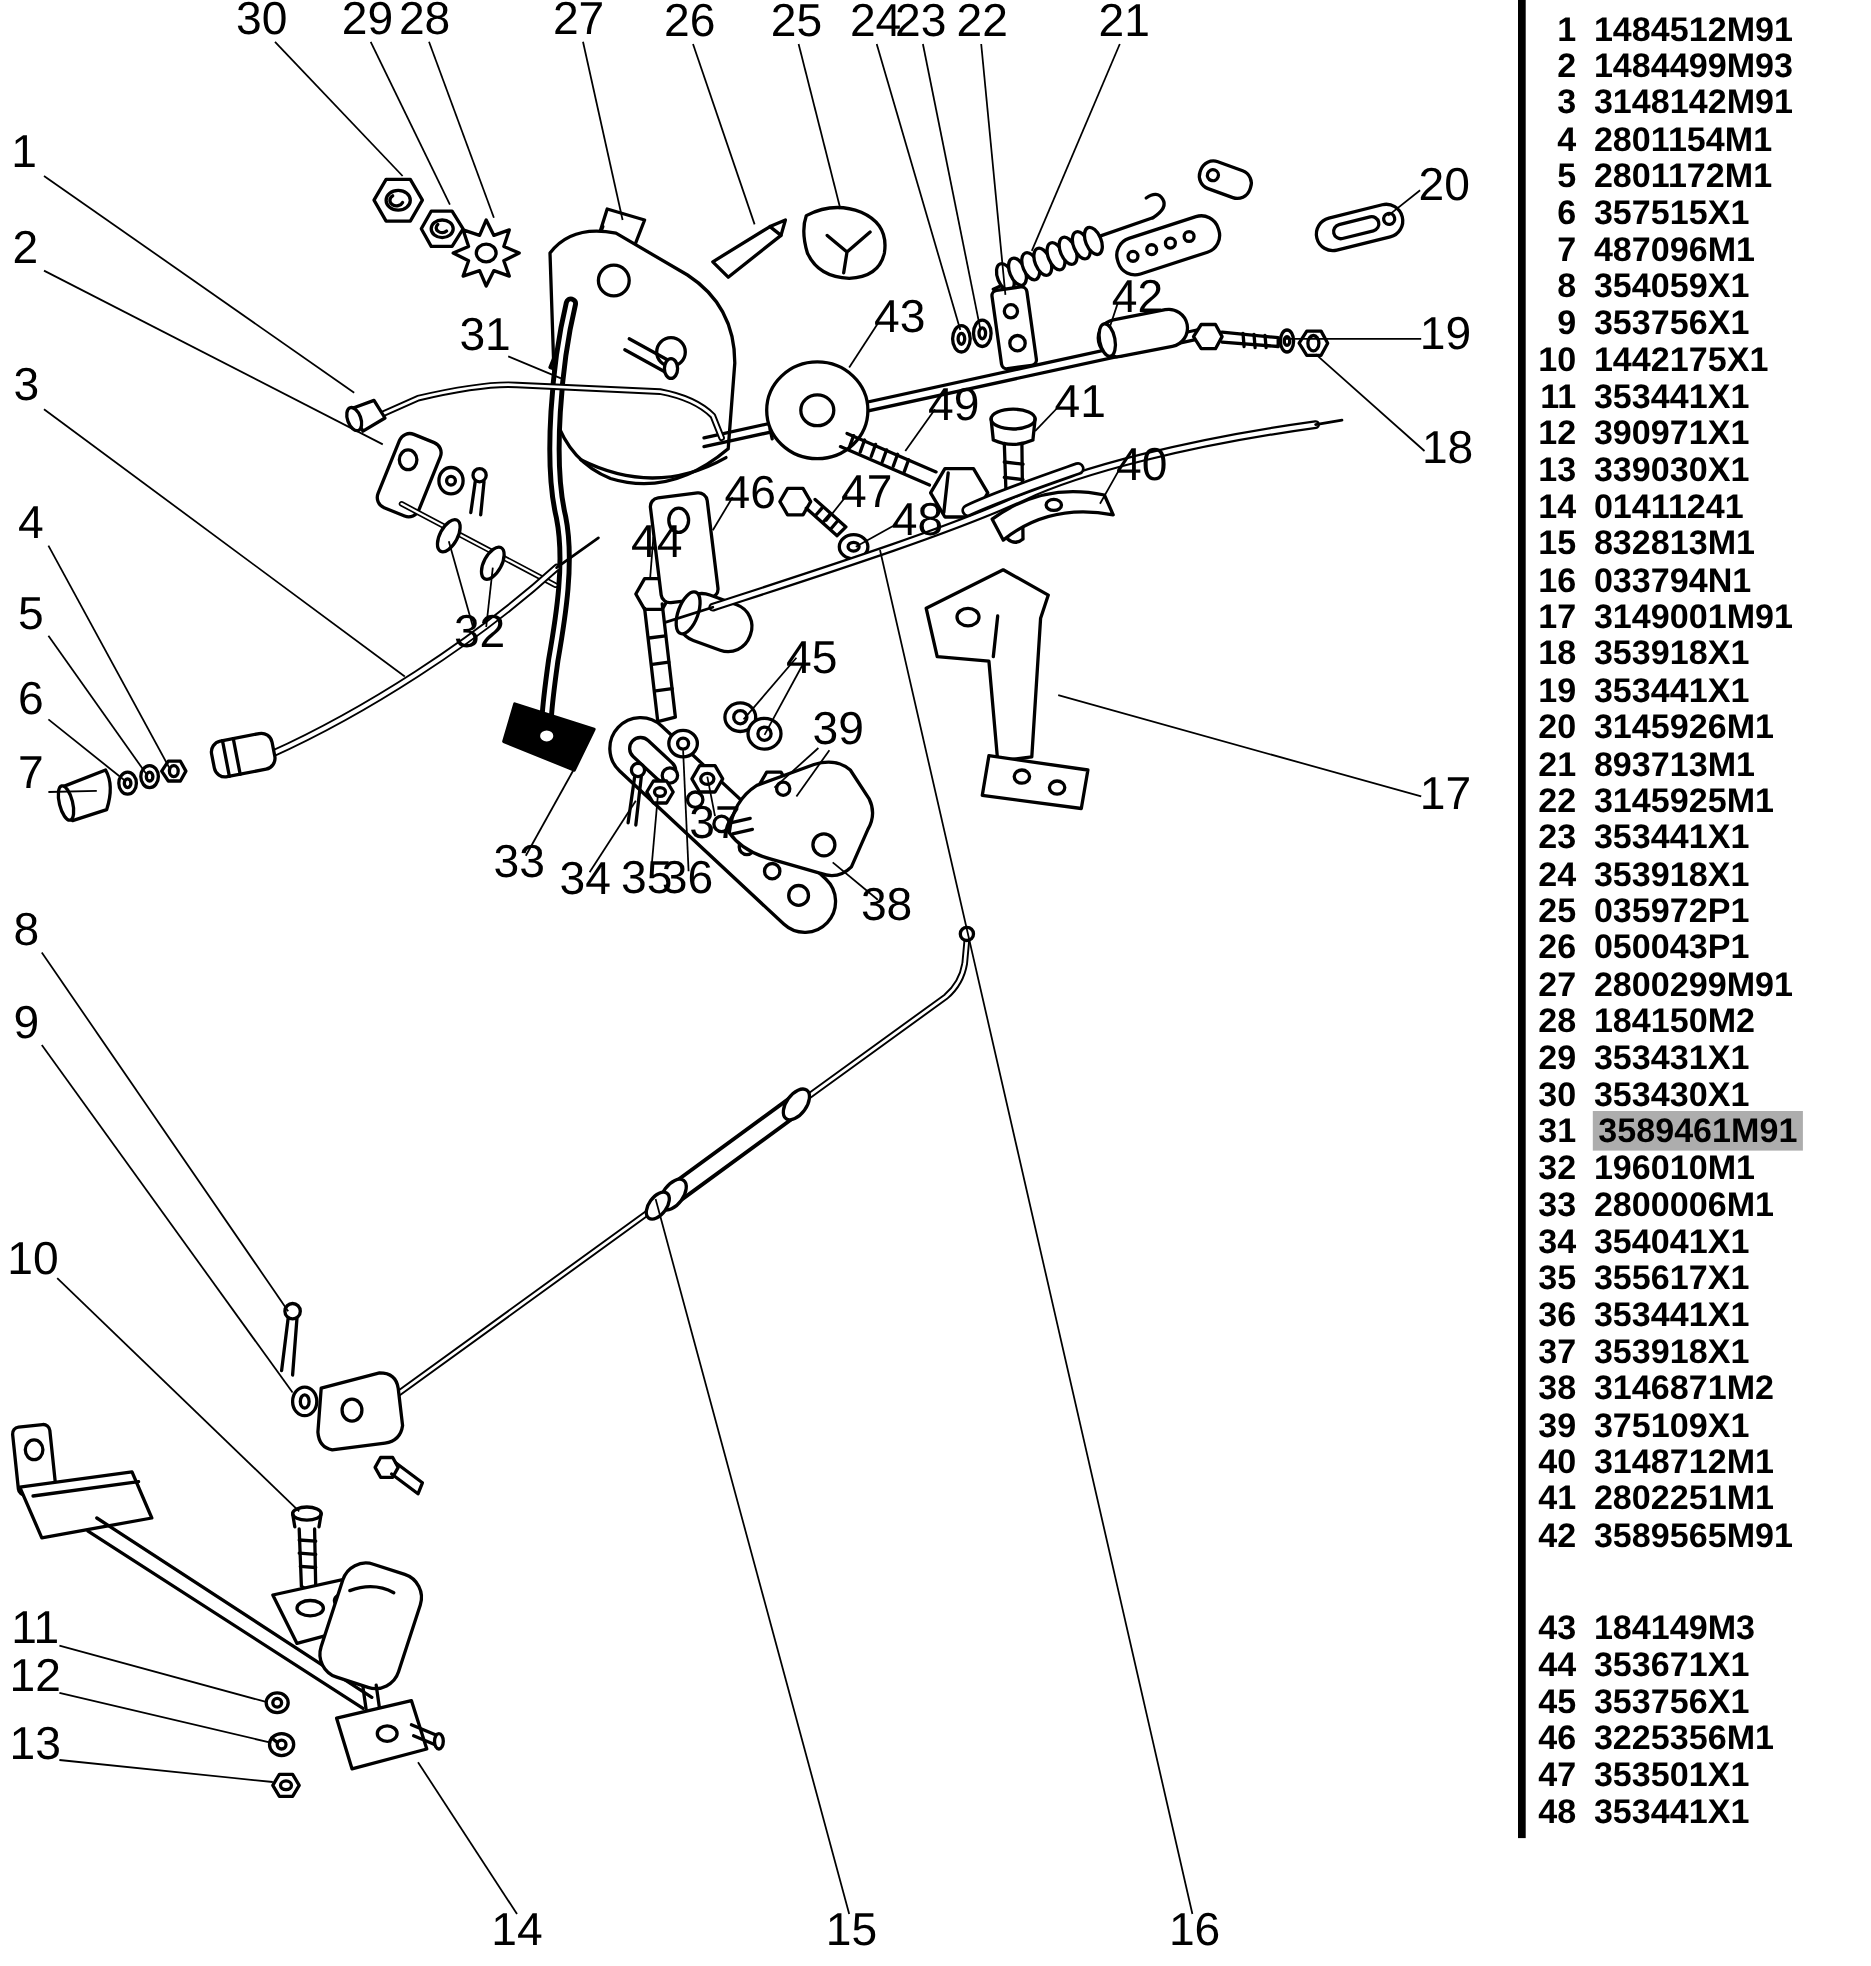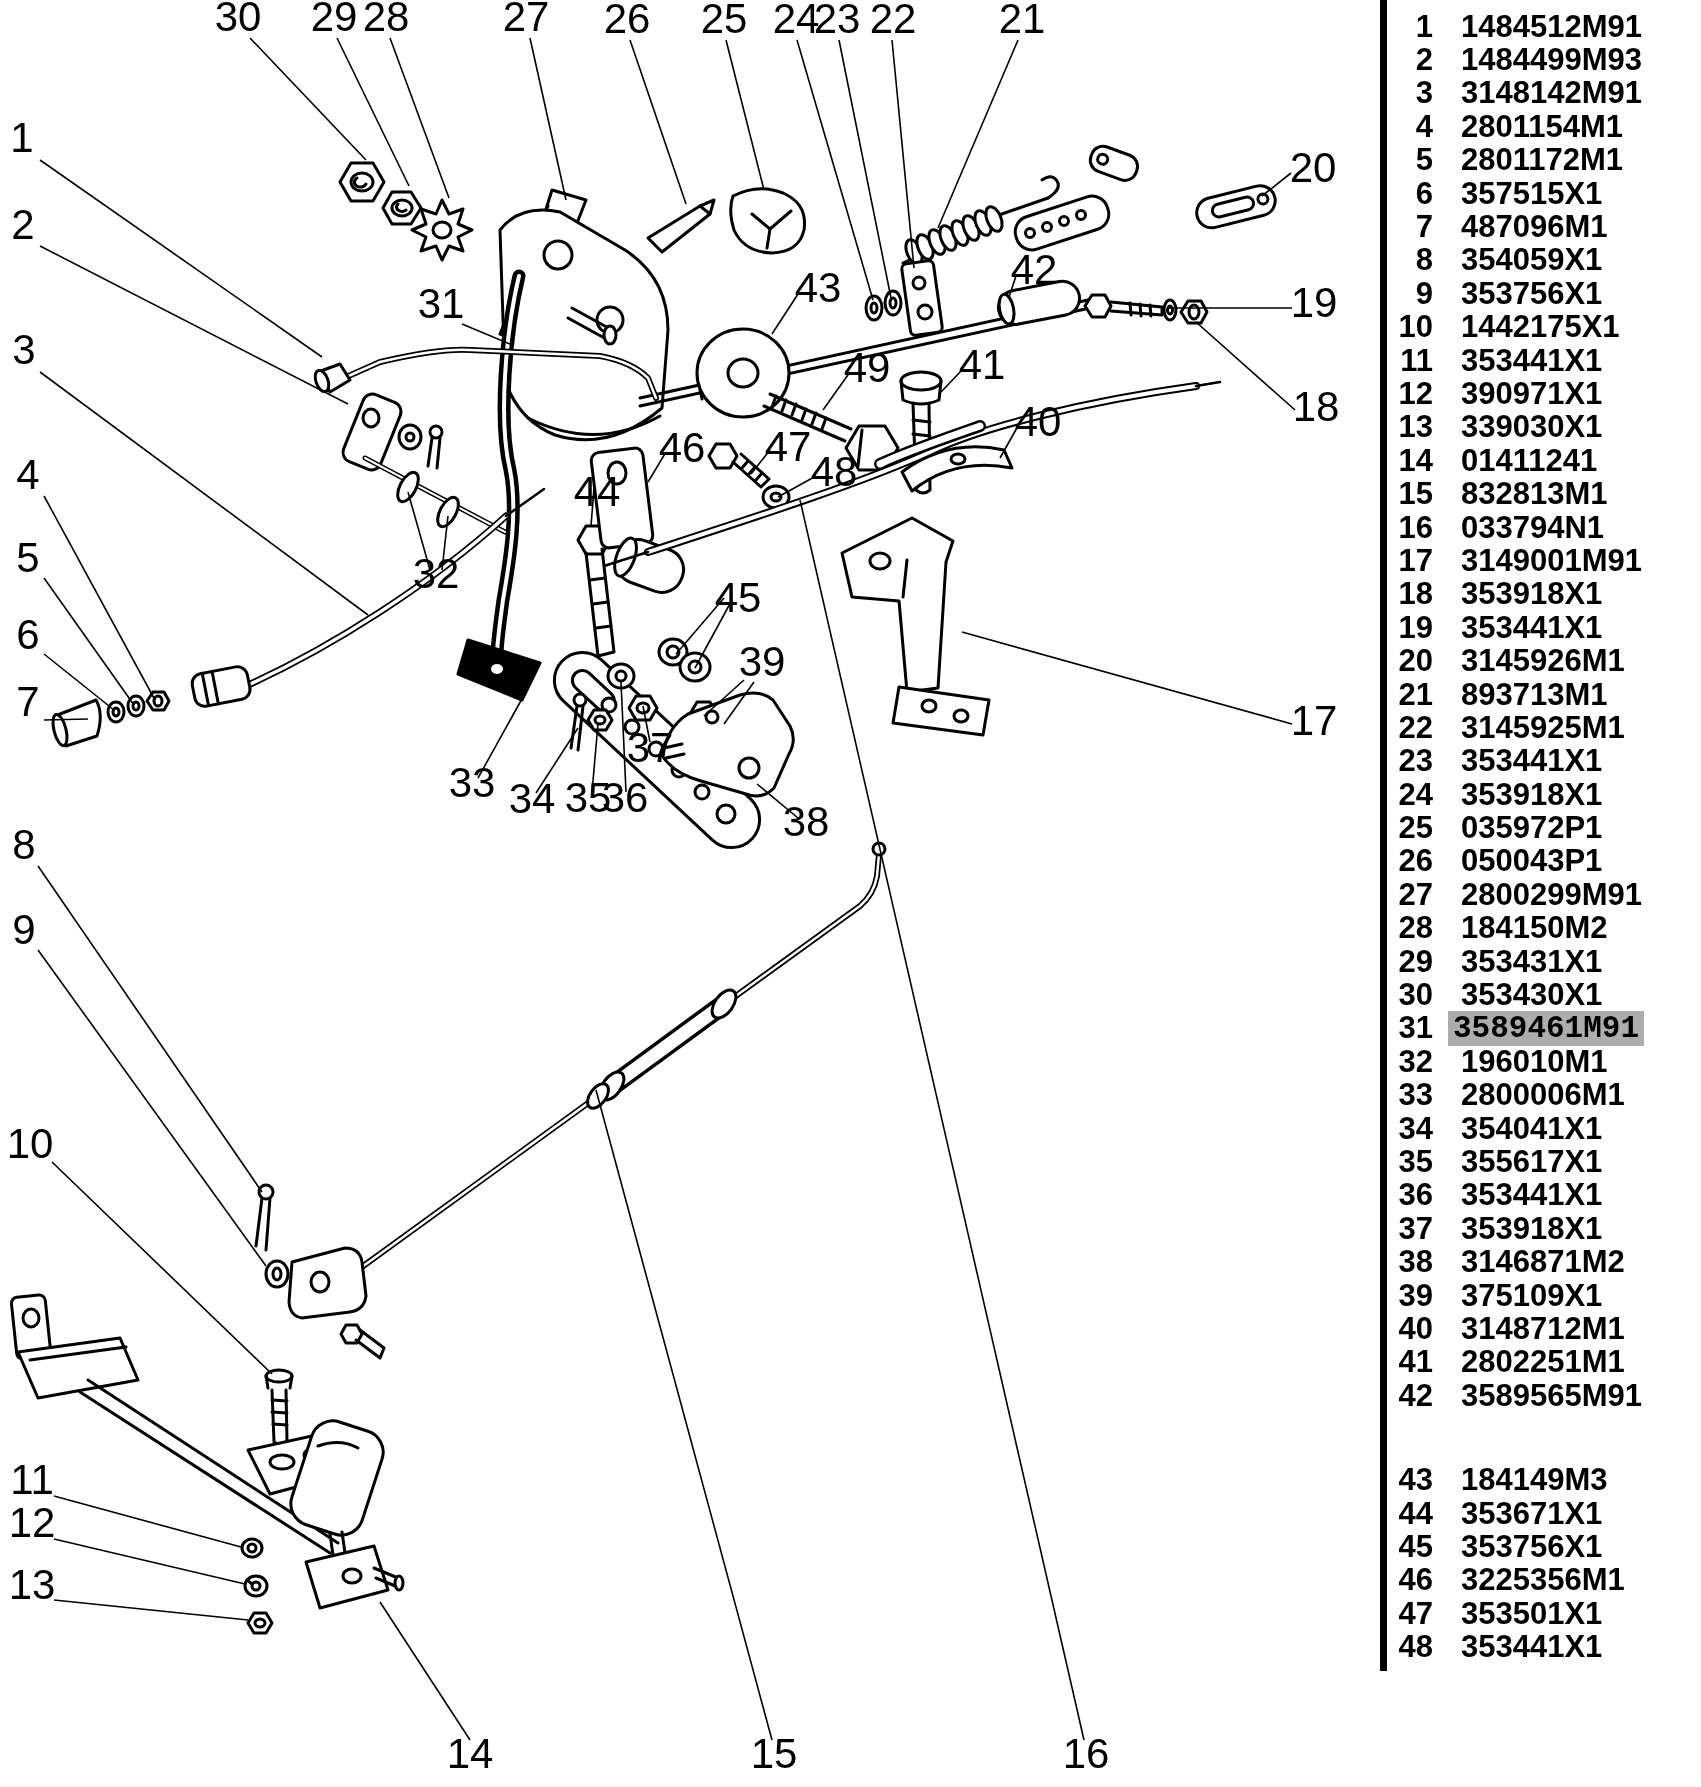--- a/index.html
+++ b/index.html
@@ -7,22 +7,22 @@
          font-family:"Liberation Sans",sans-serif;}
   .stage svg{position:absolute;left:0;top:0;}
   .callout{font-family:"Liberation Sans",sans-serif;font-size:42px;font-weight:400;fill:#000;}
   .leader{stroke:#000;stroke-width:1.6;}
   .panel{position:absolute;left:1380px;top:0;width:321px;height:1671px;box-sizing:border-box;
          border-left:7px solid #000;padding-top:10px;}
   .prow{display:flex;align-items:center;height:33.4px;font-weight:bold;font-size:31px;
         color:#000;white-space:nowrap;}
   .prow.gap{margin-top:51px;}
   .pnum{width:46px;text-align:right;}
-  .ppart{margin-left:28px;}
-  .ppart.hl{background:var(--hl,#adadad);padding:0 5px;margin-left:15px;font-family:Liberation Mono, monospace;}
+  .ppart{margin-left:16px;}
+  .ppart.hl{background:var(--hl,#adadad);padding:0 5px;margin-left:15px;}
 </style>
 </head>
 <body>
 
 <div class="stage">
 
   <svg width="1701" height="1787" viewBox="0 0 1701 1787">
     <g stroke="#000" stroke-width="3" fill="none" stroke-linejoin="round" stroke-linecap="round">
 
       <g>

